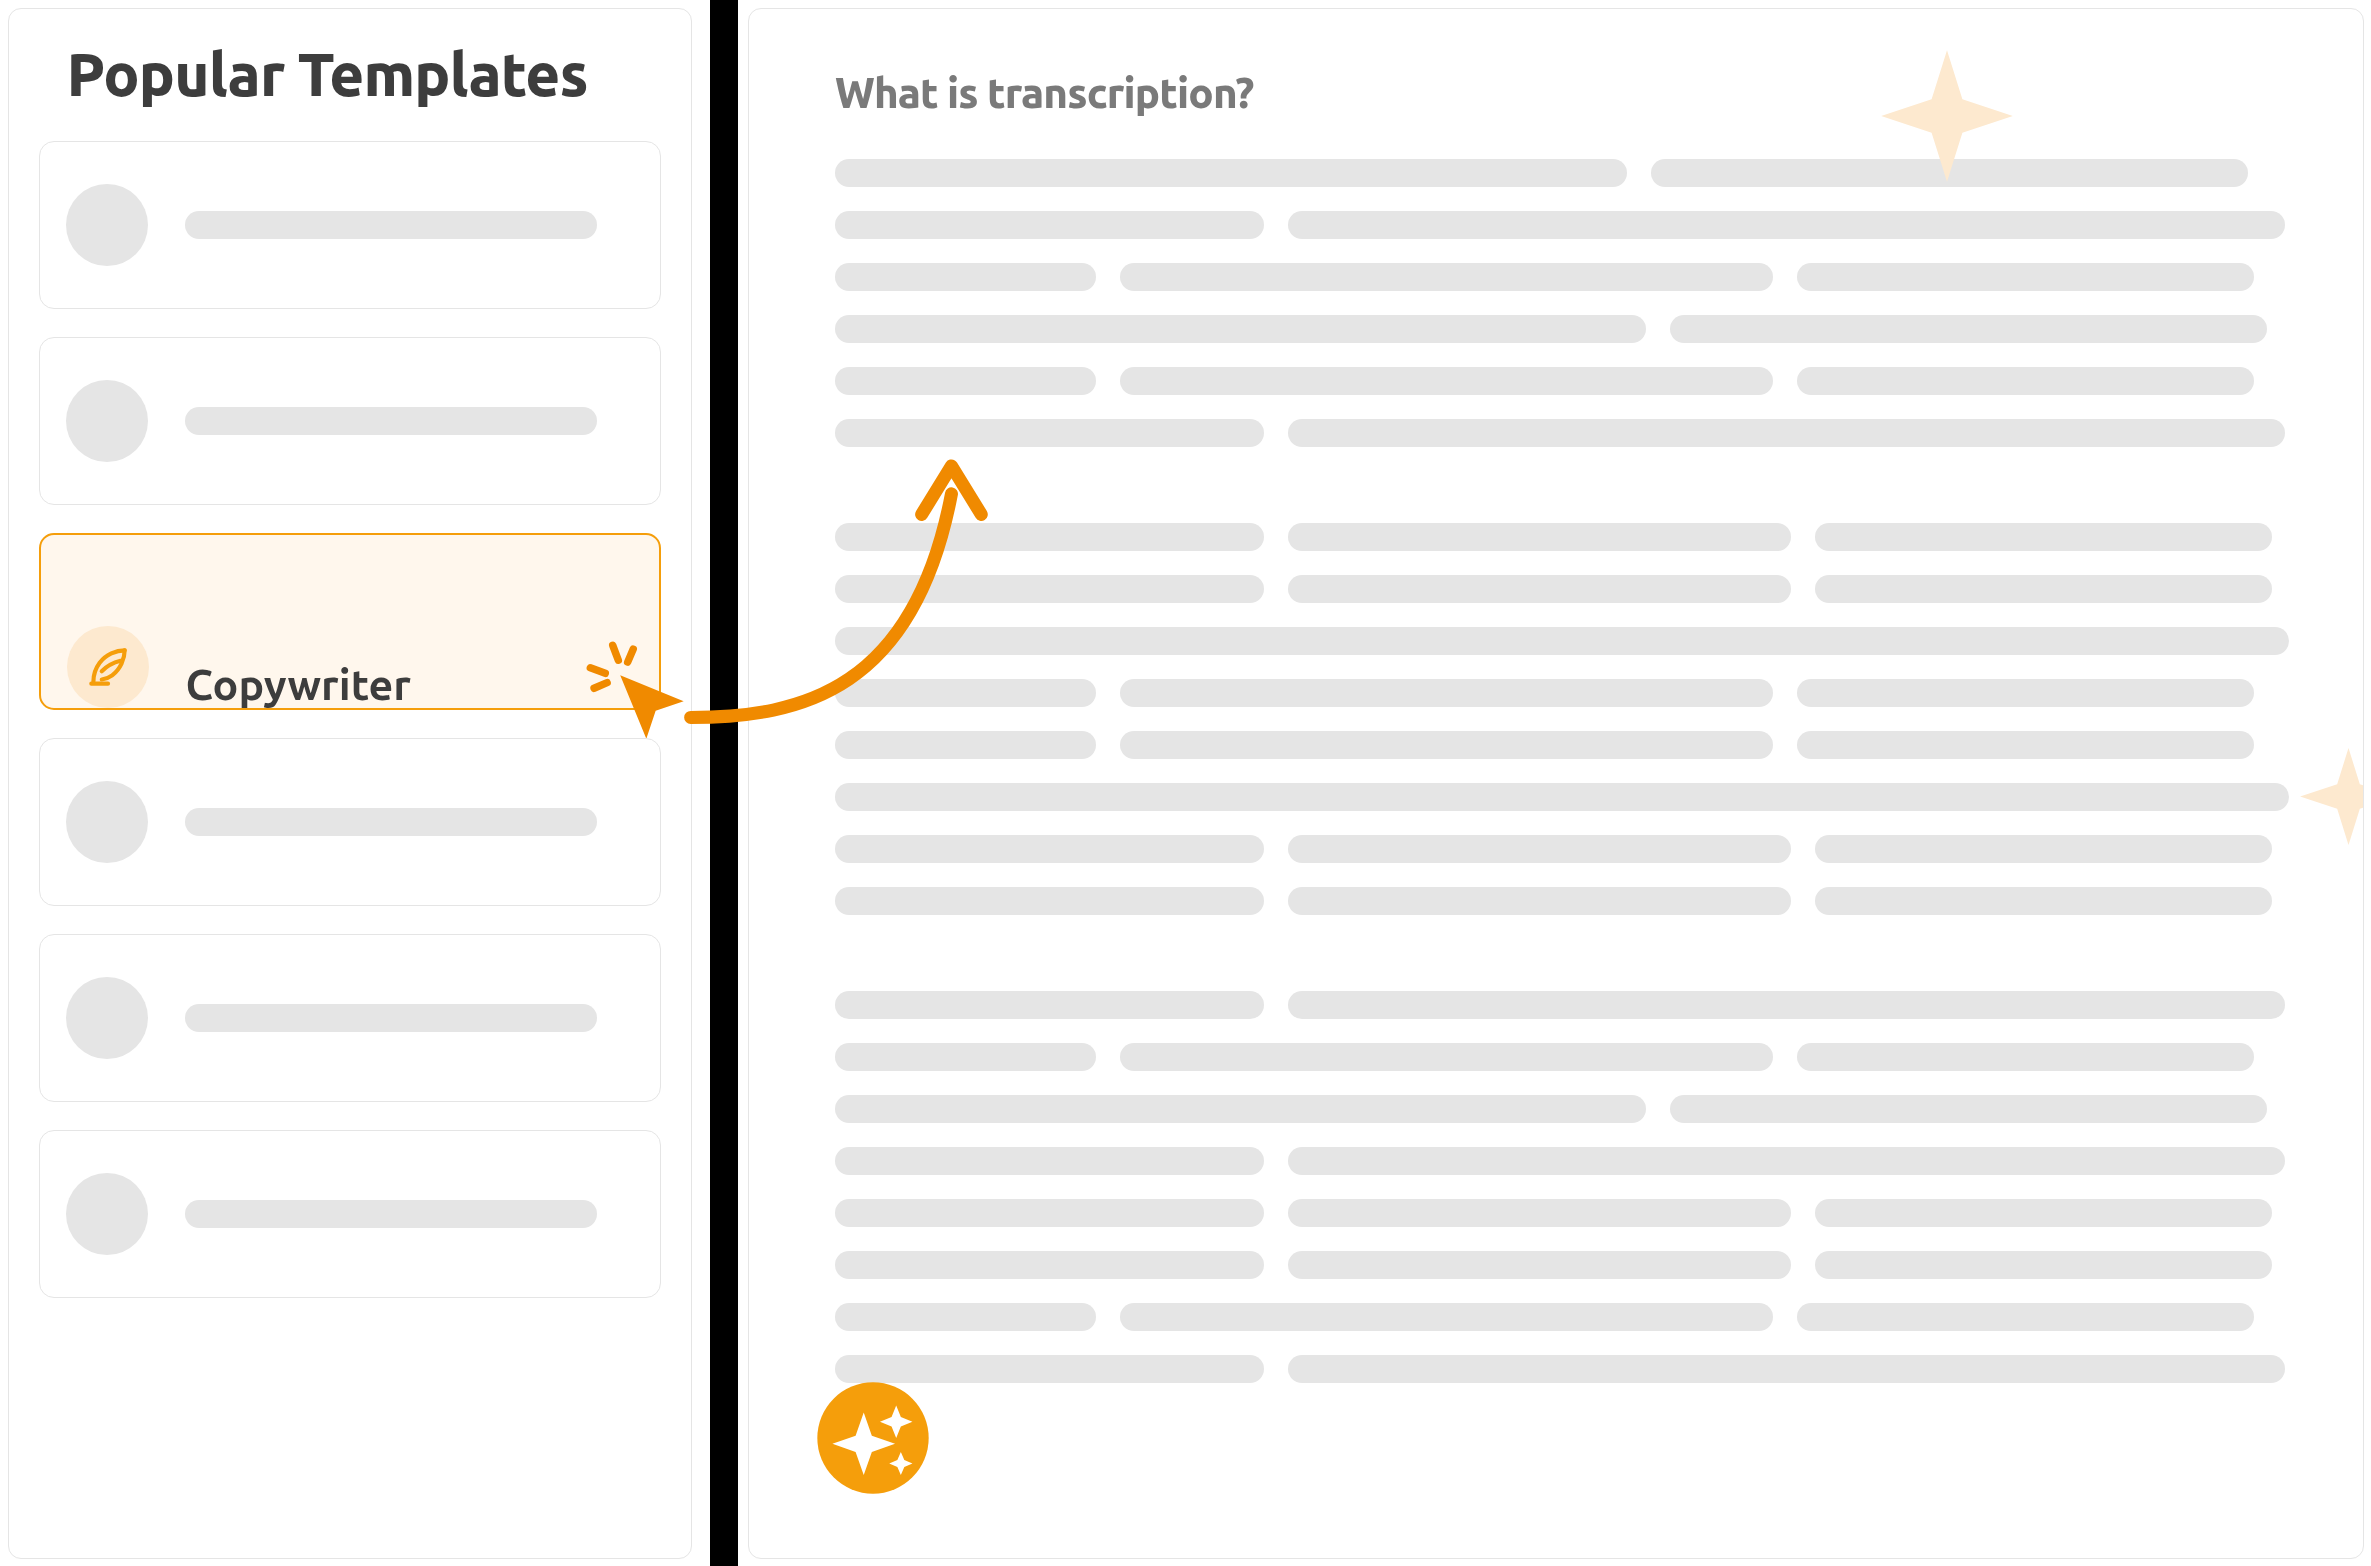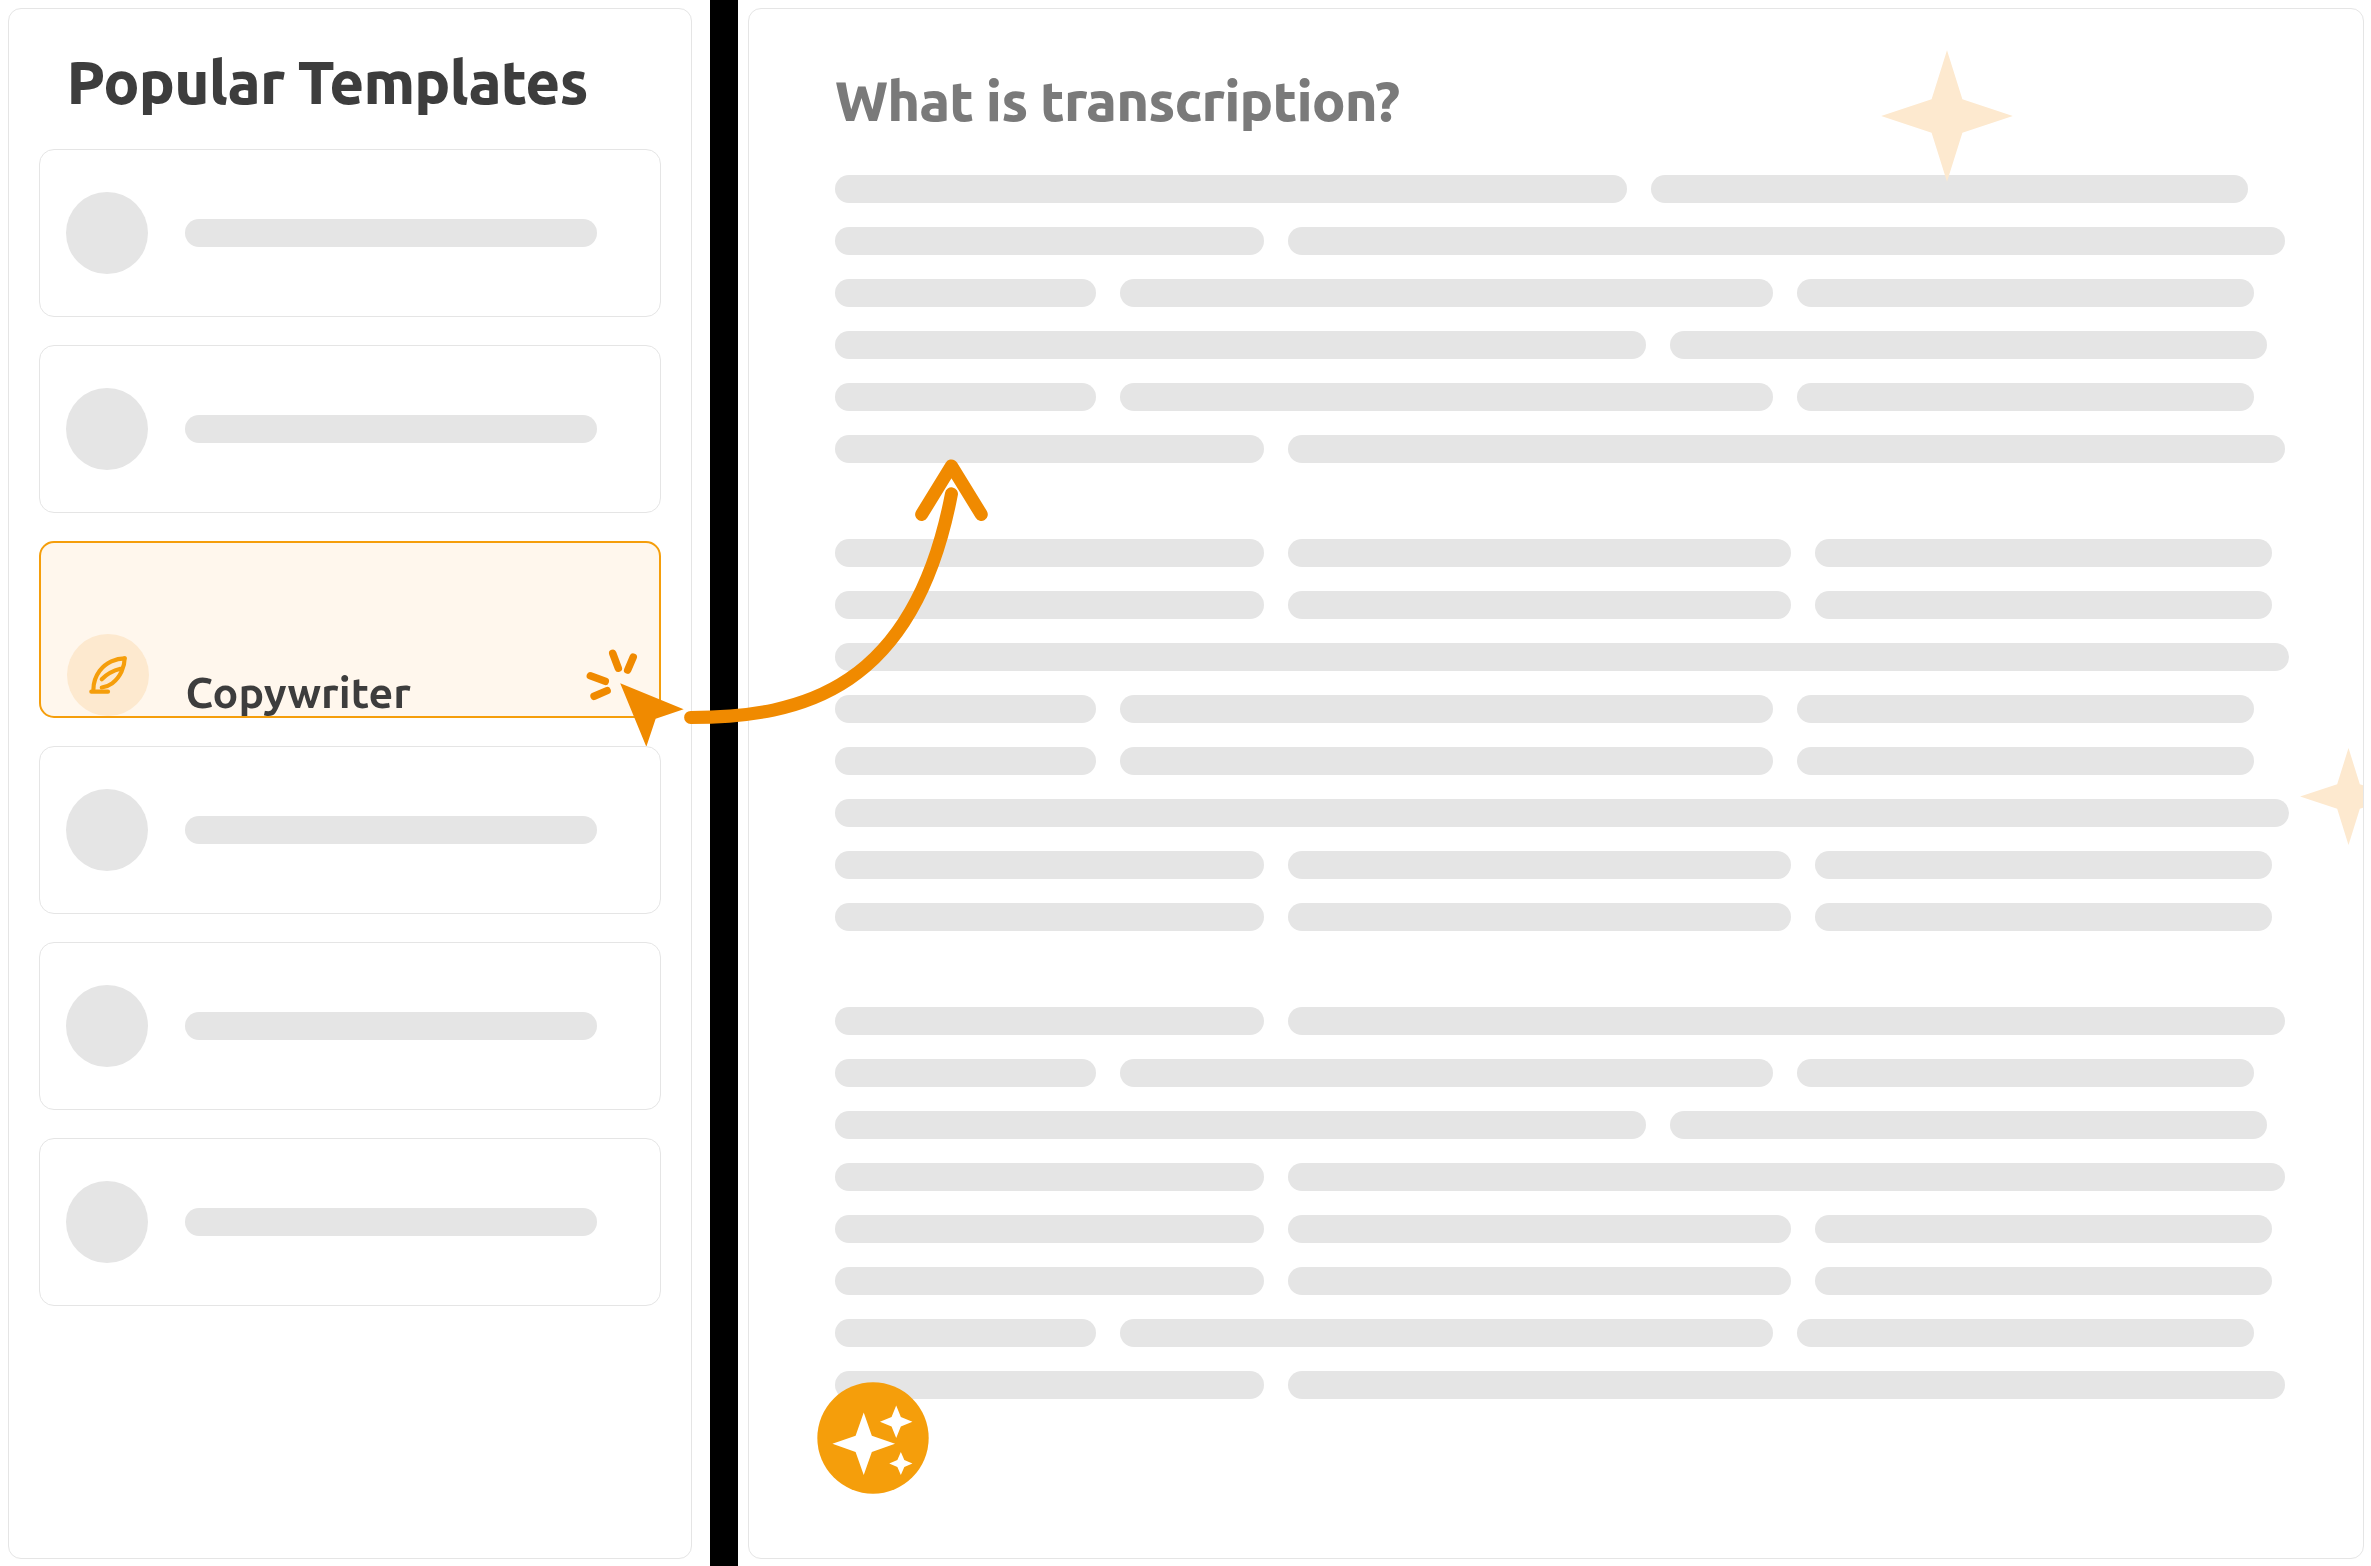--- a/index.html
+++ b/index.html
@@ -18,21 +18,21 @@
     position: absolute;
     background: #ffffff;
     border: 1.9px solid #e5e5e5;
     border-radius: 13px;
   }
   .sidebar {
     left: 7.5px;
     top: 7.5px;
     width: 684px;
     height: 1551px;
-    padding: 24px 30px 28px 30px;
+    padding: 16px 30px 28px 30px;
   }
   .divider {
     position: absolute;
     left: 710px;
     top: 0;
     height: 1566px;
     width: 28px;
     background: #000000;
   }
   .main {
@@ -86,21 +86,21 @@
     color: #3d3d3d;
   }
   .feather-icon { width:50px; height:50px; }
   .cursor-wrap {
     position:absolute;
     right:-34px;
     bottom:-43px;
     pointer-events:none;
   }
   .main-title {
-    font-size: 56px;
+    font-size: 42px;
     font-weight: 800;
     color: #7a7a7a;
     margin: 60px 0 43px 86px;
     letter-spacing: -0.9px;
   }
   .doc {
     margin: 0 56px 0 86px;
     display:flex; flex-wrap:wrap; gap: 24px 24px;
     align-content:flex-start;
   }

